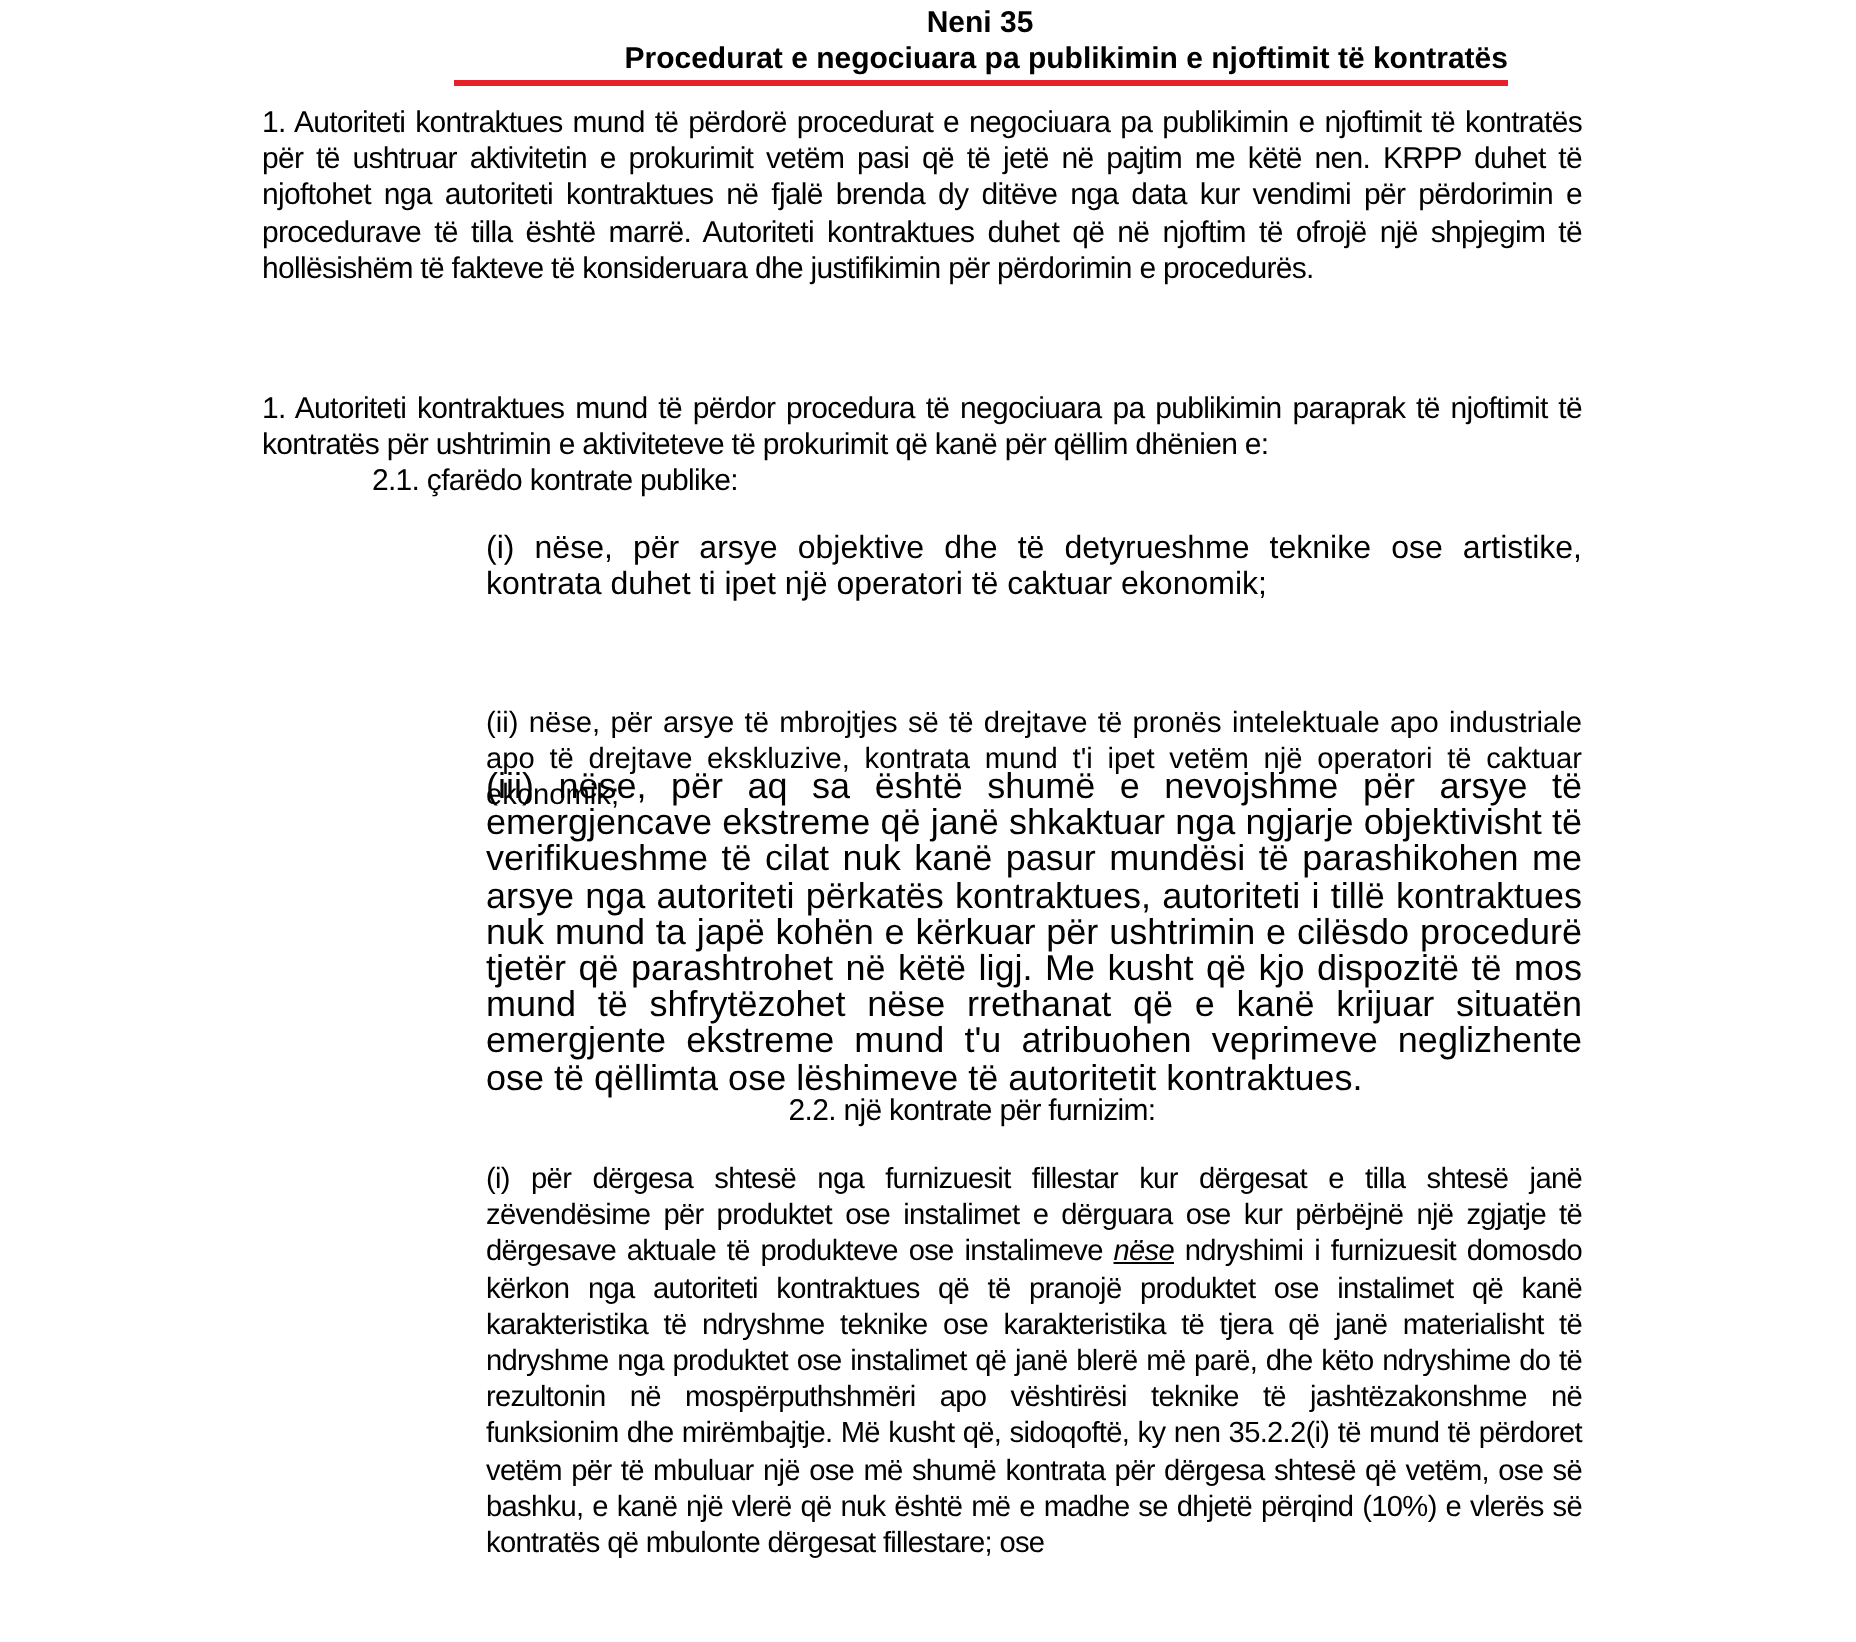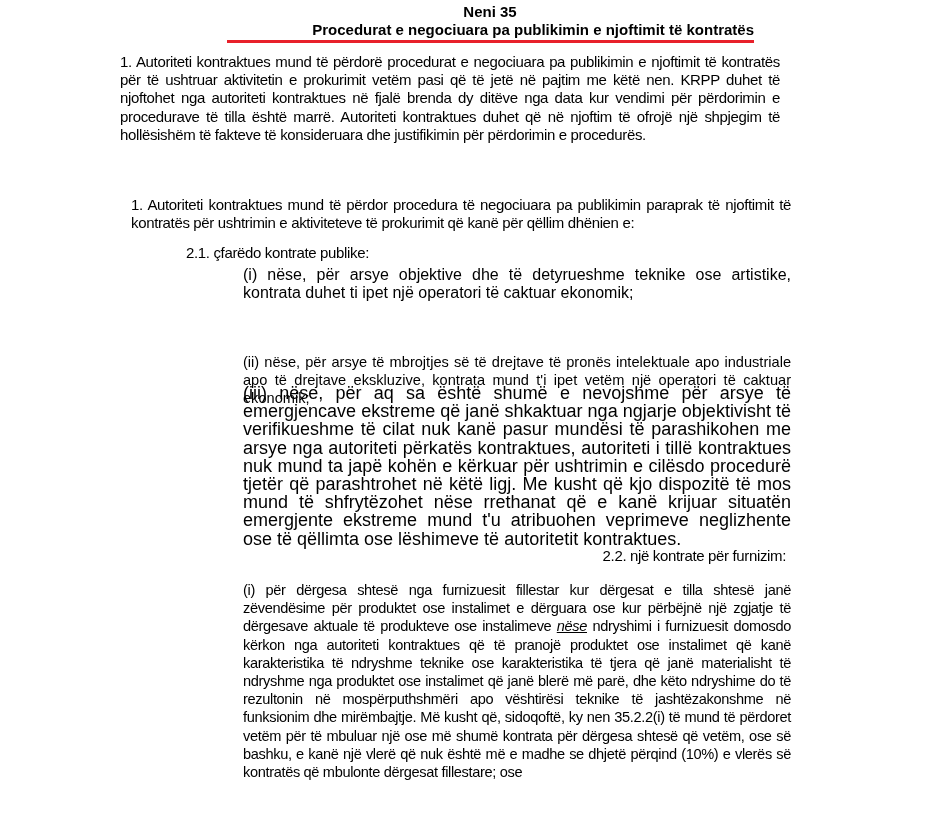--- a/index.html
+++ b/index.html
@@ -20,27 +20,27 @@
     position: absolute; left: 227px; width: 527px; top: 40px; height: 3px;
     background: #e8202a;
   }
   .para {
     position: absolute; font-size: 15px; line-height: 18.2px;
     text-align: justify;
   }
   .narrow {
     letter-spacing: -0.35px; word-spacing: 0px;
   }
-  .p1 { left: 120px; width: 660px; top: 53px; }
+  .p1 { left: 131px; width: 660px; top: 53px; }
   .p2 { left: 131px; width: 660px; top: 196px; }
-  .h21 { left: 186px; width: 600px; top: 232px; text-align: left; margin-top: 12px; }
+  .h21 { left: 186px; width: 600px; top: 232px; text-align: left; }
   .i1 { left: 243px; width: 548px; top: 266px; font-size: 16px; }
   .i2 { left: 243px; width: 548px; top: 321px; font-size: 14.6px; margin-top: 32px; }
   .i3 { left: 243px; width: 548px; top: 384px; font-size: 18px; }
-  .h22 { left: 186px; width: 600px; top: 547px; text-align: right; }
+  .h22 { left: 186px; width: 600px; top: 547px; text-align: center; }
   .j1 { left: 243px; width: 548px; top: 581px; font-size: 14.6px; }
   .j1 em { font-style: italic; text-decoration: underline; }
 </style>
 </head>
 <body>
 
 <div class="title">Neni 35</div>
 <div class="subtitle">Procedurat e negociuara pa publikimin e njoftimit të kontratës</div>
 <div class="rule"></div>
 

